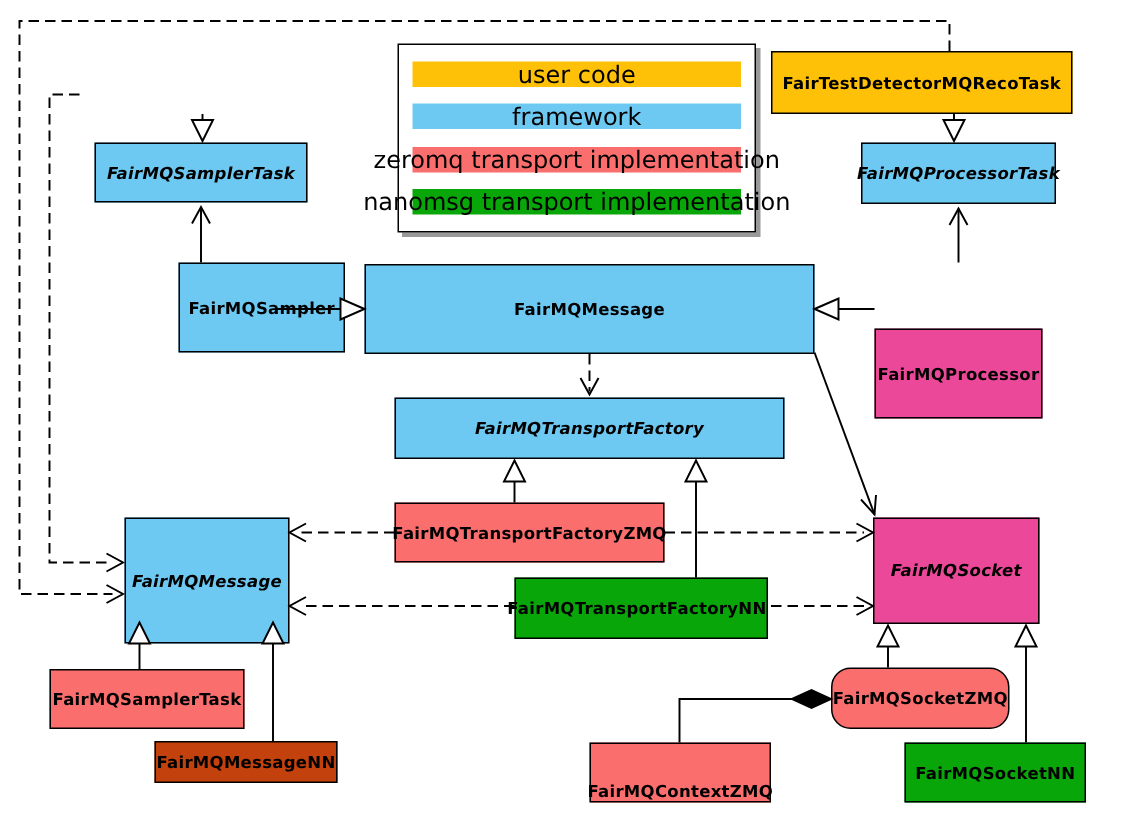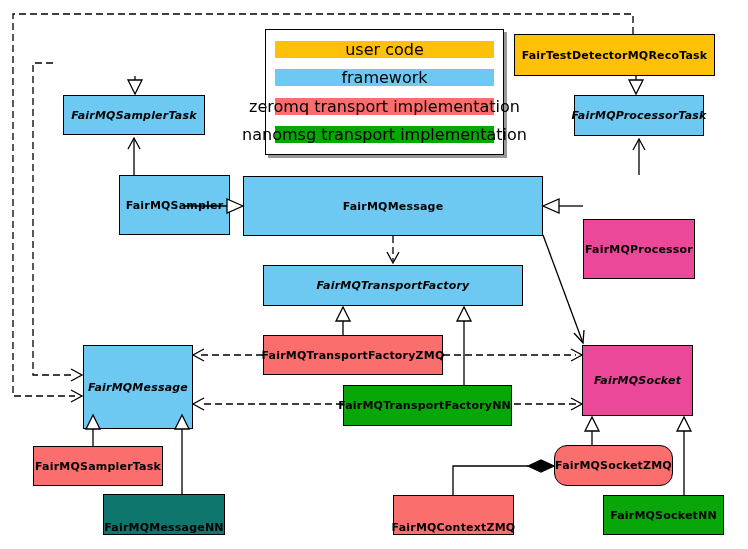--- a/index.html
+++ b/index.html
@@ -74,21 +74,21 @@
   </div>
 
   <div class="node abstract" style="left: 582px; top: 345px; width: 111px; height: 71px; background-color: #ec4899;">
     <span>FairMQSocket</span>
   </div>
 
   <div class="node" style="left: 33px; top: 446px; width: 130px; height: 40px; background-color: rgb(250, 110, 110);">
     <span>FairMQSamplerTask</span>
   </div>
 
-  <div class="node" style="left: 103px; top: 494px; width: 122px; height: 41px; background-color: #0f766e; align-items: flex-end;">
+  <div class="node" style="left: 103px; top: 494px; width: 122px; height: 28px; background-color: #c2410c;">
     <span>FairMQMessageNN</span>
   </div>
 
   <div class="node" style="left: 554px; top: 445px; width: 119px; height: 41px; background-color: rgb(250, 110, 110); border-radius: 13px;">
     <span>FairMQSocketZMQ</span>
   </div>
 
   <div class="node" style="left: 393px; top: 495px; width: 121px; height: 40px; background-color: rgb(250, 110, 110); align-items: flex-end;">
     <span>FairMQContextZMQ</span>
   </div>

